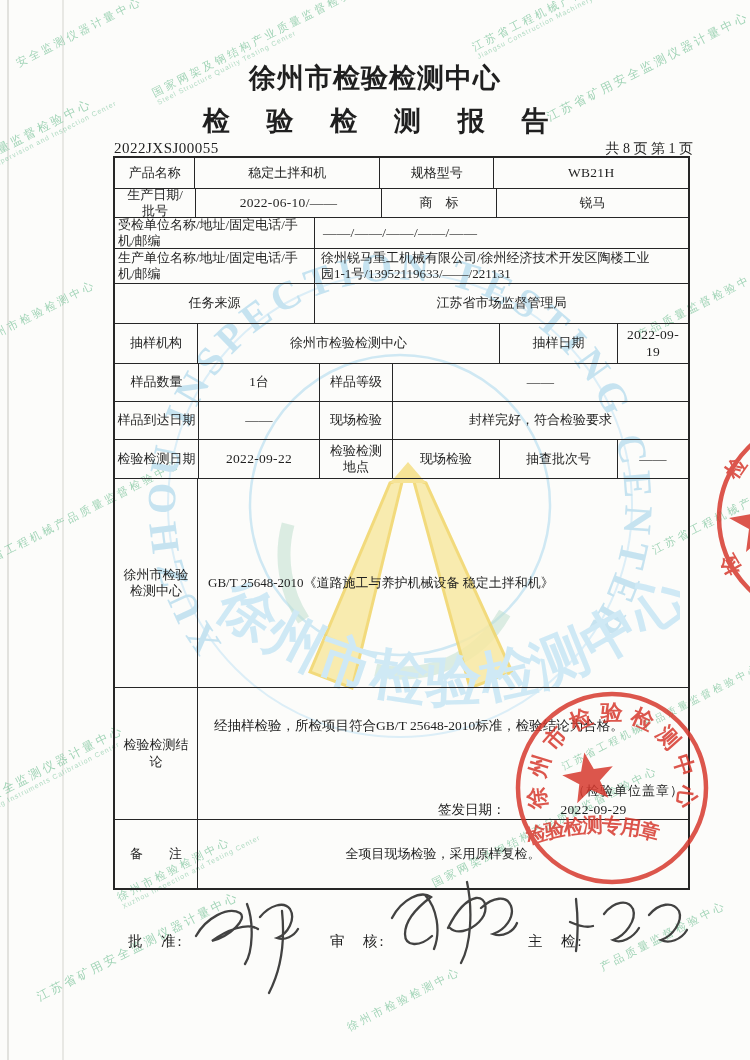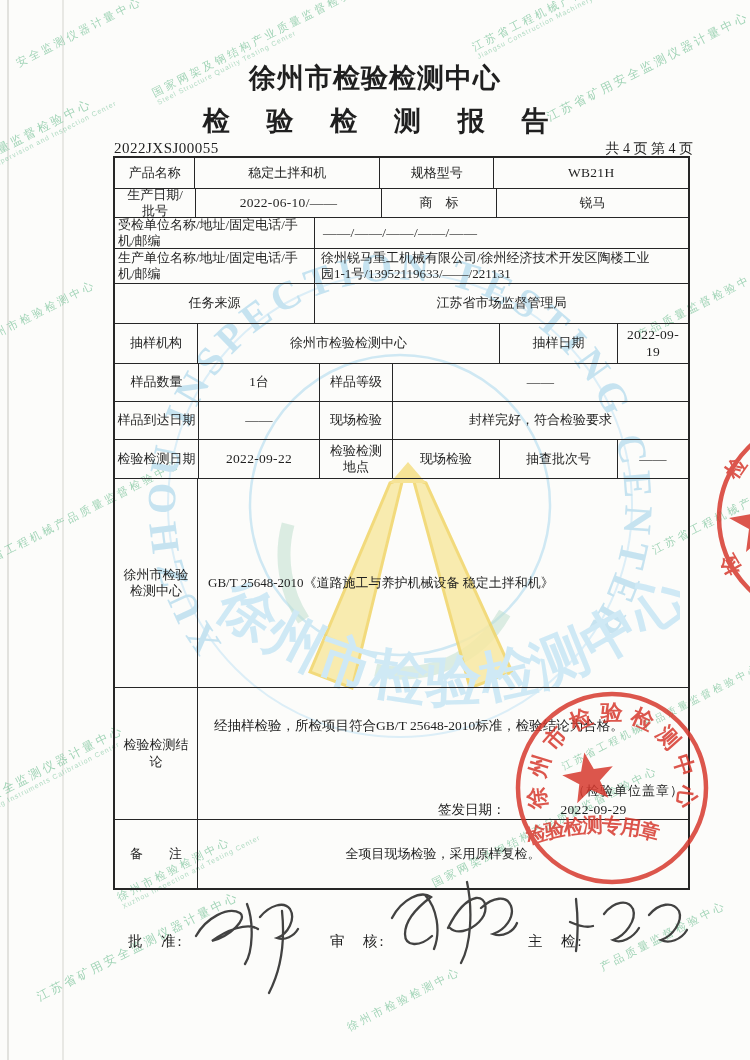--- a/index.html
+++ b/index.html
@@ -102,21 +102,21 @@
     <text font-family="Liberation Serif,serif" font-size="56" font-weight="bold" fill="#cfe9f5" letter-spacing="4">
       <textPath href="#cnarc" startOffset="2" textLength="525">徐州市检验检测中心</textPath>
     </text>
   </svg>
 
   <div class="content">
 
     <div class="org-title">徐州市检验检测中心</div>
     <div class="report-title">检 验 检 测 报 告</div>
     <div class="report-no">2022JXSJ00055</div>
-    <div class="page-info">共 4 页 第 4 页</div>
+    <div class="page-info">共 8 页 第 1 页</div>
 
     <div class="doc-table">
 
       <div class="trow" style="height:30px">
         <div class="cell" style="width:80px">产品名称</div>
         <div class="cell" style="width:186px">稳定土拌和机</div>
         <div class="cell" style="width:115px">规格型号</div>
         <div class="cell latin" style="width:196px">WB21H</div>
       </div>
 

